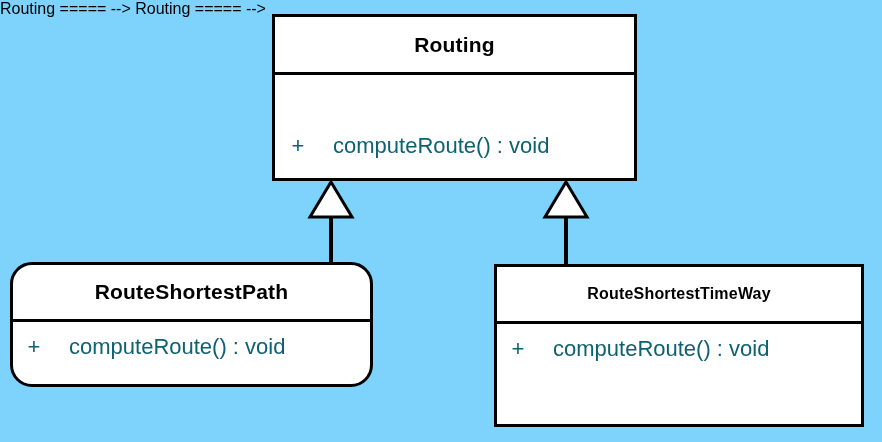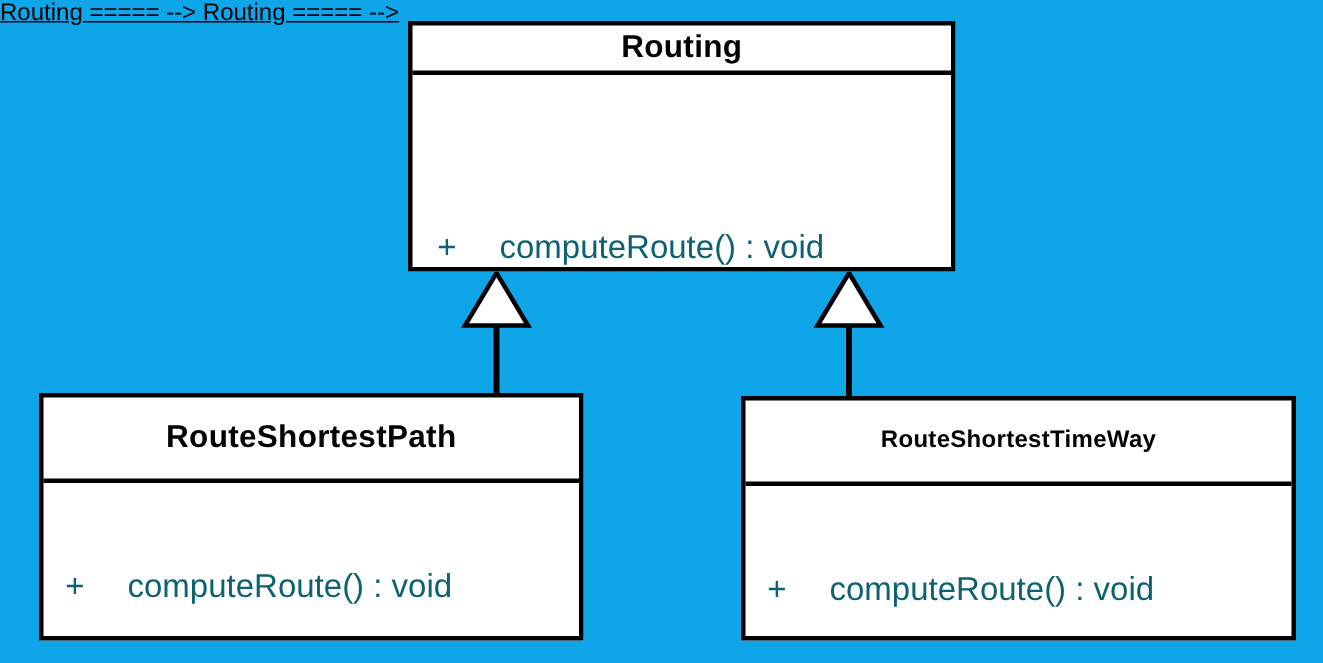--- a/index.html
+++ b/index.html
@@ -8,23 +8,22 @@
     padding: 0;
     background: #ffffff;
   }
   body {
     font-family: "Liberation Sans", sans-serif;
   }
   #canvas {
     position: relative;
     width: 882px;
     height: 442px;
-    background: #0ea5e9;
+    background: #7dd3fc;
     overflow: hidden;
-    text-decoration: underline;
   }
 
   
   .uml-class {
     position: absolute;
     box-sizing: border-box;
     background: #ffffff;
     border: 3px solid #000000;
     display: flex;
     flex-direction: column;
@@ -51,21 +50,20 @@
     color: #0d6271;
     white-space: nowrap;
   }
   .uml-member-visibility {
     display: inline-block;
     text-align: center;
     color: #0d6271;
   }
   .uml-member-signature {
     color: #0d6271;
-    margin-top: 44px;
   }
 
   
   #class-routing {
     left: 272px;
     top: 14px;
     width: 365px;
     height: 167px;
     gap: 46px;
   }
@@ -75,24 +73,25 @@
   }
   #class-routing .uml-member {
     font-size: 22px;
     padding-left: 10px;
   }
   #class-routing .uml-member-visibility { width: 26px; }
   #class-routing .uml-member-signature { margin-left: 22px; }
 
   
   #class-route-shortest-path {
-    left: 26px;
+    left: 10px;
     top: 262px;
     width: 363px;
-    height: 165px;
+    height: 125px;
+    border-radius: 22px;
   }
   #class-route-shortest-path .uml-class-title {
     height: 57px;
     font-size: 21px;
   }
   #class-route-shortest-path .uml-member {
     font-size: 22px;
     padding-left: 8px;
   }
   #class-route-shortest-path .uml-member-visibility { width: 26px; }

